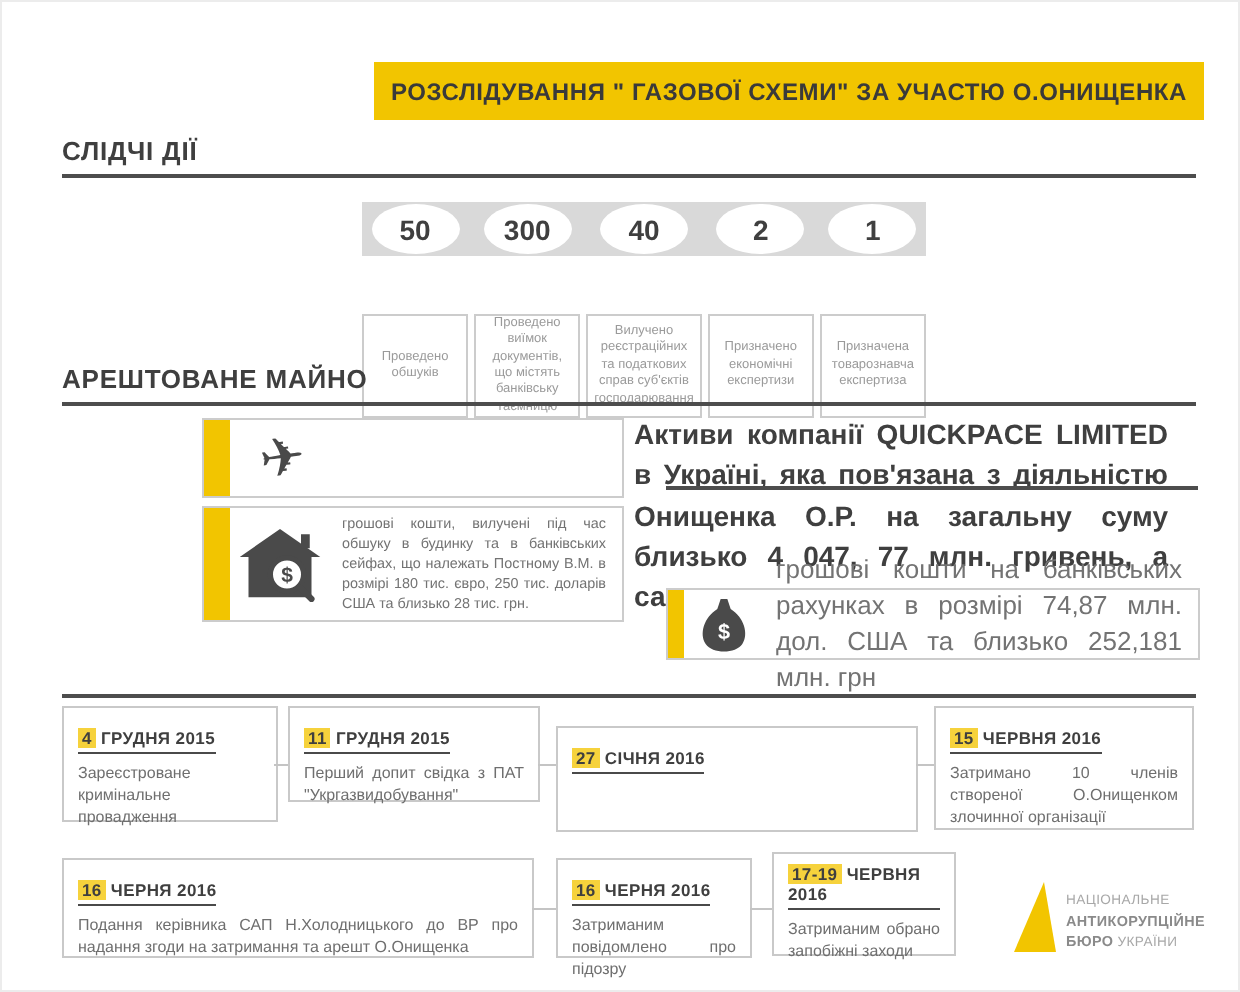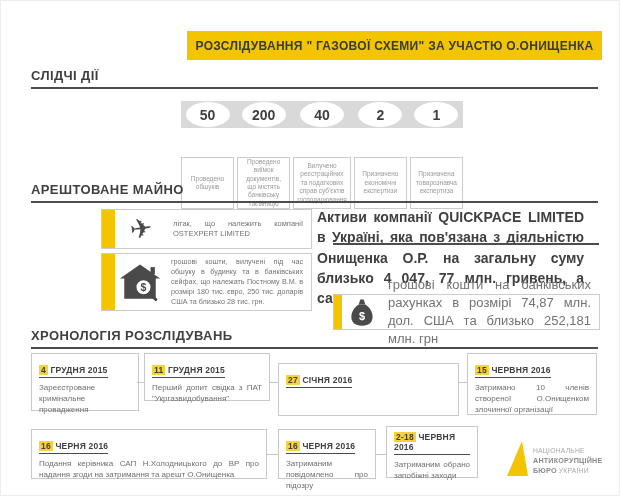--- a/index.html
+++ b/index.html
@@ -96,21 +96,21 @@
   <div class="rule" style="top:86px;"></div>
 
   <div class="stats">
     <div class="stats-band"></div>
     <div class="stats-cols">
       <div class="stat-col">
         <div class="stat-oval">50</div>
         <div class="stat-caption">Проведено обшуків</div>
       </div>
       <div class="stat-col">
-        <div class="stat-oval">200</div>
+        <div class="stat-oval">300</div>
         <div class="stat-caption">Проведено виїмок документів, що містять банківську таємницю</div>
       </div>
       <div class="stat-col">
         <div class="stat-oval">40</div>
         <div class="stat-caption">Вилучено реєстраційних та податкових справ суб'єктів господарювання</div>
       </div>
       <div class="stat-col">
         <div class="stat-oval">2</div>
         <div class="stat-caption">Призначено економічні експертизи</div>
       </div>
@@ -122,21 +122,20 @@
   </div>
 
   <div class="sec-head" style="top:181px;">АРЕШТОВАНЕ МАЙНО</div>
   <div class="rule" style="top:200px;"></div>
 
   <div class="item" style="left:100px; top:208px; width:211px; height:40px;">
     <div class="stripe stripe-wide"></div>
     <div class="item-icon" style="width:52px;">
       <span class="plane-glyph">✈</span>
     </div>
-    <div class="item-text">літак, що належить компанії OSTEXPERT LIMITED</div>
   </div>
 
   <div class="item" style="left:100px; top:252px; width:211px; height:58px;">
     <div class="stripe stripe-wide"></div>
     <div class="item-icon" style="width:50px;">
       <svg width="42" height="38" viewBox="0 0 48 42">
         <polygon points="24,1 1,17 6,17 6,40 42,40 42,17 47,17" fill="#4a4a4a"></polygon>
         <rect x="36" y="4" width="5" height="8" fill="#4a4a4a"></rect>
         <circle cx="28" cy="27" r="9.5" fill="#ffffff" stroke="#4a4a4a" stroke-width="3"></circle>
         <text x="28" y="31.5" font-size="12" font-weight="bold" fill="#4a4a4a" text-anchor="middle" font-family="Liberation Sans, sans-serif">$</text>
@@ -155,21 +154,20 @@
     <div class="item-icon" style="width:40px;">
       <svg width="26" height="30" viewBox="0 0 30 36">
         <polygon points="11,9 19,9 17,3 13,3" fill="#4a4a4a"></polygon>
         <path d="M11,9 C3,14 0,24 4,30 C8,36 22,36 26,30 C30,24 27,14 19,9 Z" fill="#4a4a4a"></path>
         <text x="15" y="27" font-size="13" font-weight="bold" fill="#ffffff" text-anchor="middle" font-family="Liberation Sans, sans-serif">$</text>
       </svg>
     </div>
     <div class="item-text" style="font-size:13px;">грошові кошти на банківських рахунках в розмірі 74,87 млн. дол. США та близько 252,181 млн. грн</div>
   </div>
 
-  <div class="sec-head" style="top:327px;">ХРОНОЛОГІЯ РОЗСЛІДУВАНЬ</div>
   <div class="rule" style="top:346px;"></div>
 
   <div class="event" style="left:30px; top:352px; width:108px; height:58px;">
     <div class="event-date"><span class="day">4</span> <span>ГРУДНЯ 2015</span></div>
     <div class="event-text">Зареєстроване кримінальне провадження</div>
   </div>
   <div class="connector" style="left:136px; top:381px; width:8px;"></div>
 
   <div class="event" style="left:143px; top:352px; width:126px; height:48px;">
     <div class="event-date"><span class="day">11</span> <span>ГРУДНЯ 2015</span></div>
@@ -193,21 +191,21 @@
   </div>
   <div class="connector" style="left:265px; top:453px; width:13px;"></div>
 
   <div class="event" style="left:277px; top:428px; width:98px; height:50px;">
     <div class="event-date"><span class="day">16</span> <span>ЧЕРНЯ 2016</span></div>
     <div class="event-text">Затриманим повідомлено про підозру</div>
   </div>
   <div class="connector" style="left:374px; top:453px; width:12px;"></div>
 
   <div class="event" style="left:385px; top:425px; width:92px; height:52px;">
-    <div class="event-date"><span class="day">2-18</span> <span>ЧЕРВНЯ 2016</span></div>
+    <div class="event-date"><span class="day">17-19</span> <span>ЧЕРВНЯ 2016</span></div>
     <div class="event-text">Затриманим обрано запобіжні заходи</div>
   </div>
 
   <div class="logo">
     <span>
       <svg width="21" height="37" viewBox="0 0 21 37">
         <polygon points="15,0 21,35 0,35" fill="#f2c500"></polygon>
       </svg>
     </span>
     <div class="logo-text">

